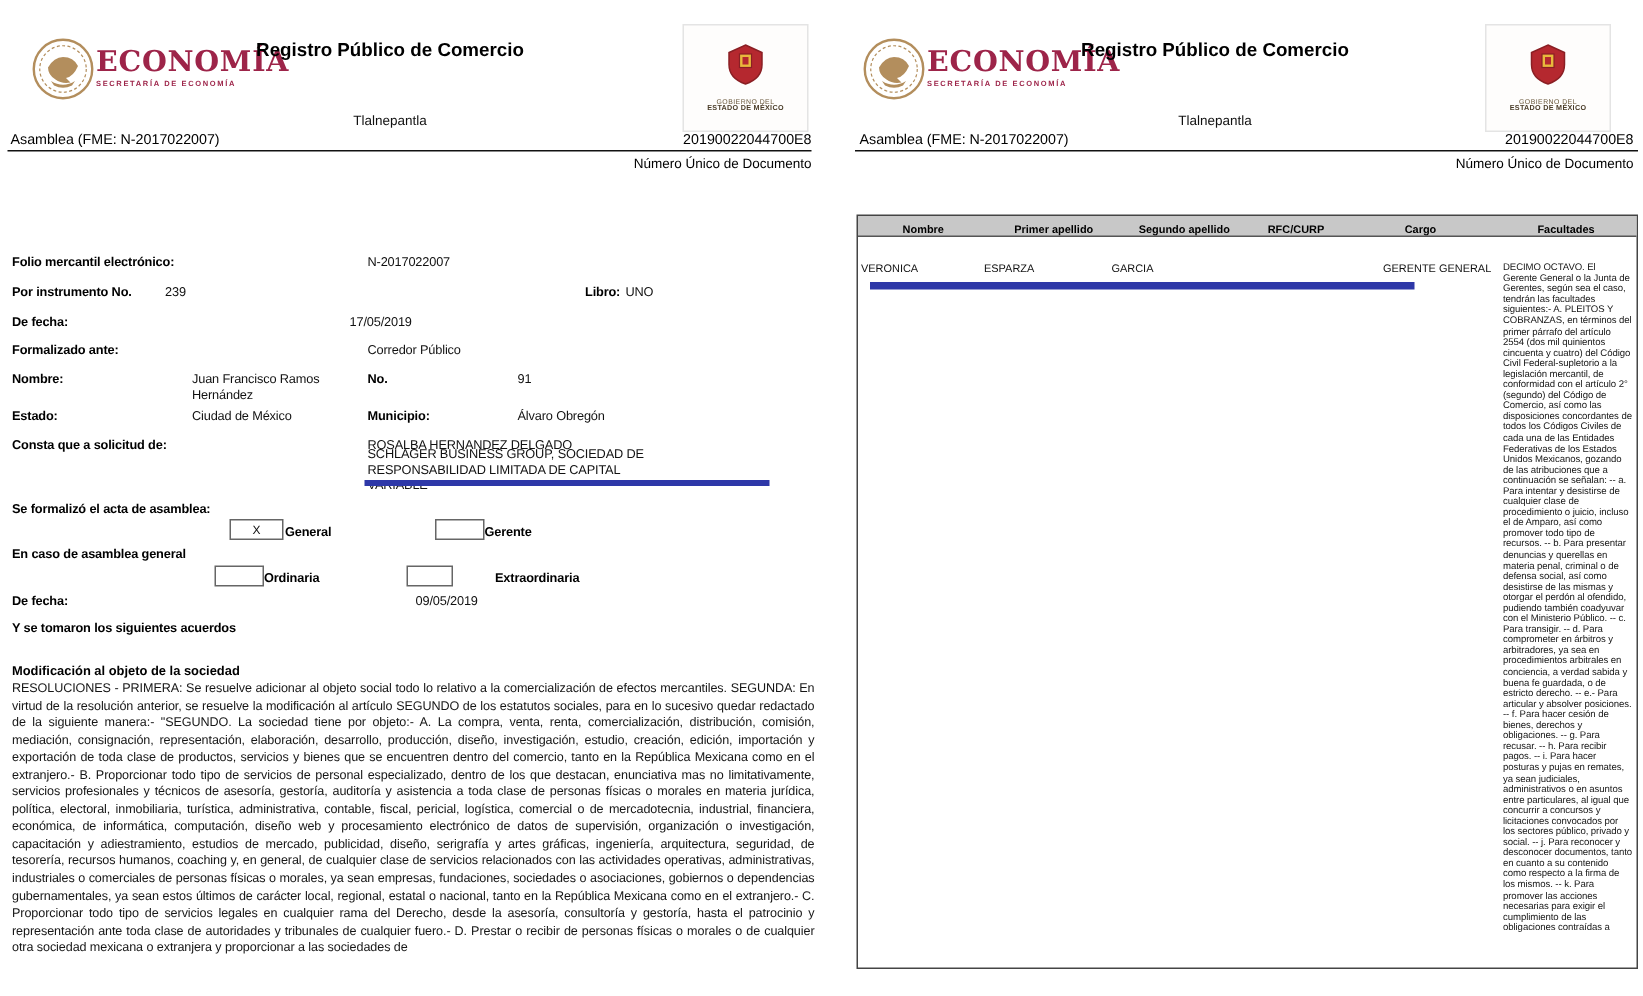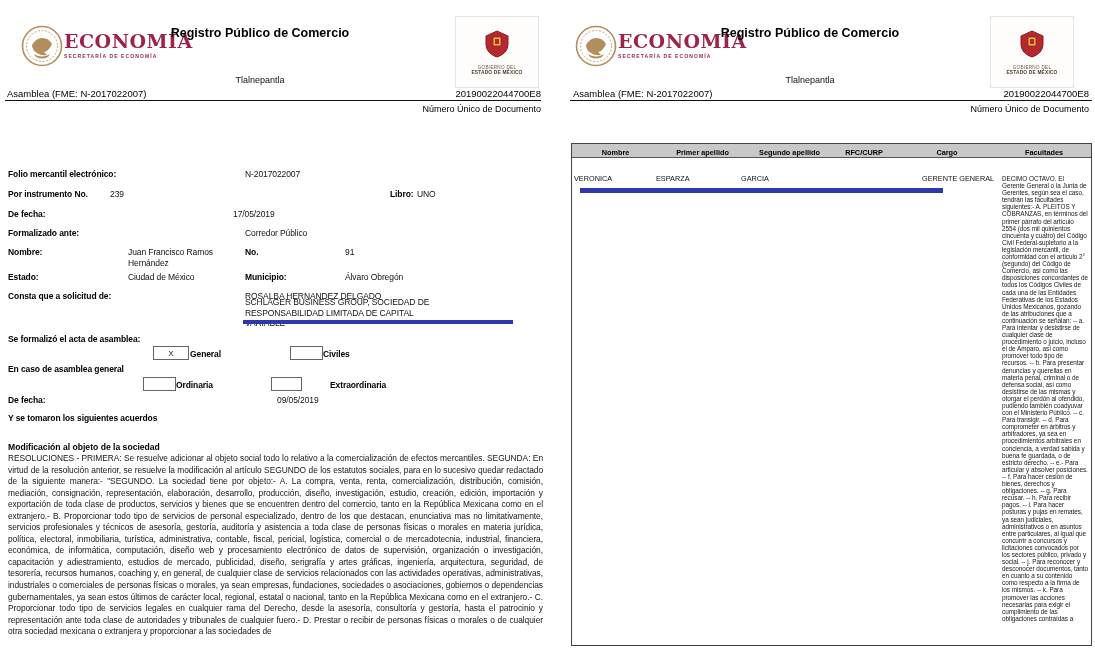--- a/index.html
+++ b/index.html
@@ -128,21 +128,21 @@
   <div class="abs val" style="left:245px;top:291px;">ROSALBA HERNANDEZ DELGADO</div>
 
   <div class="abs val" style="left:245px;top:297px;width:205px;">SCHLAGER BUSINESS GROUP, SOCIEDAD DE RESPONSABILIDAD LIMITADA DE CAPITAL VARIABLE</div>
   <div class="abs blue-line" style="left:243px;top:320px;width:270px;"></div>
 
   <div class="abs lbl" style="left:8px;top:334px;">Se formalizó el acta de asamblea:</div>
 
   <div class="abs cbx" style="left:153px;top:346px;width:34px;">X</div>
   <div class="abs lbl" style="left:190px;top:349px;">General</div>
   <div class="abs cbx" style="left:290px;top:346px;width:31px;"></div>
-  <div class="abs lbl" style="left:323px;top:349px;">Civiles</div>
+  <div class="abs lbl" style="left:323px;top:349px;">Gerente</div>
 
   <div class="abs lbl" style="left:8px;top:364px;">En caso de asamblea general</div>
 
   <div class="abs cbx" style="left:143px;top:377px;width:31px;"></div>
   <div class="abs lbl" style="left:176px;top:380px;">Ordinaria</div>
   <div class="abs cbx" style="left:271px;top:377px;width:29px;"></div>
   <div class="abs lbl" style="left:302px;top:380px;padding-left:28px;">Extraordinaria</div>
 
   <div class="abs lbl" style="left:8px;top:395px;">De fecha:</div>
   <div class="abs val" style="left:277px;top:395px;">09/05/2019</div>

